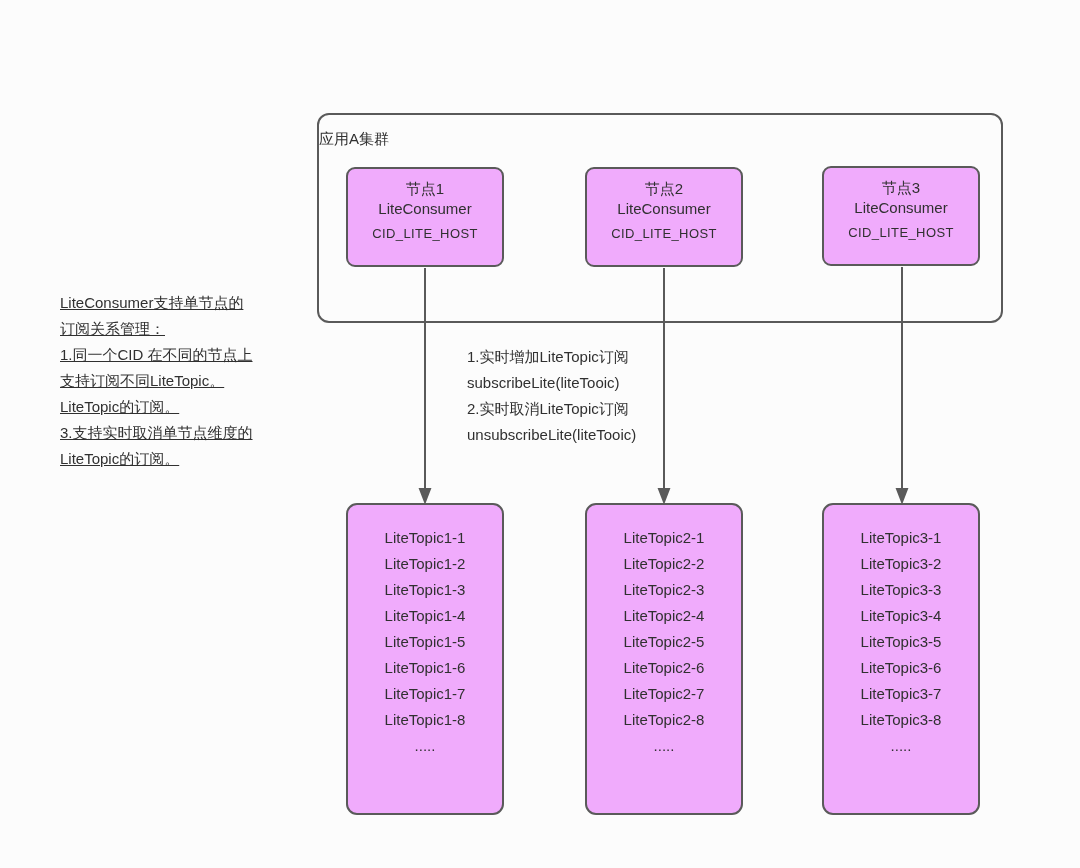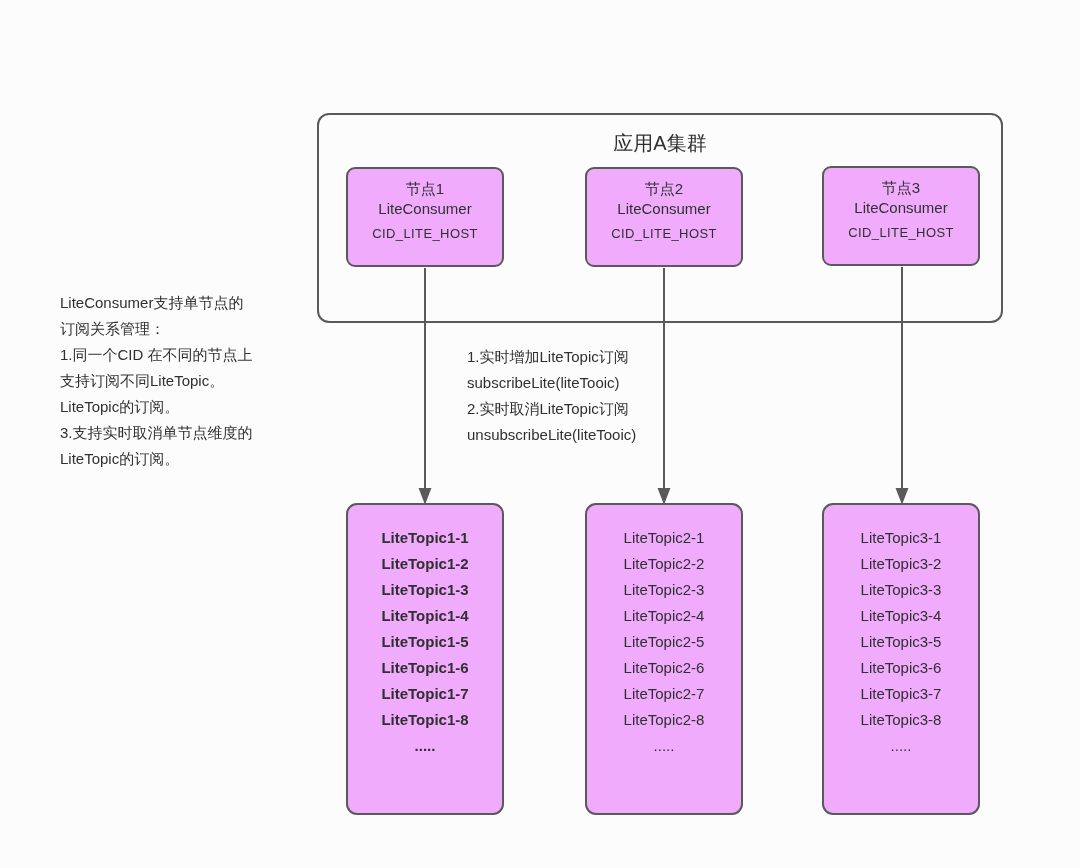--- a/index.html
+++ b/index.html
@@ -4,32 +4,32 @@
 <style>
   html,body { margin:0; padding:0; }
   .canvas {
     position:relative; width:1080px; height:868px;
     background:#fcfcfc; color:#303030;
     font-family:"Liberation Sans","DejaVu Sans",sans-serif;
     overflow:hidden;
   }
   .box { position:absolute; border:2px solid #5a5a5a; background:#f0abfc; box-sizing:border-box; }
   .cluster { left:317px; top:113px; width:686px; height:210px; border-radius:12px; background:transparent; }
-  .cluster-title { position:absolute; top:15px; left:0; right:0; text-align:center; font-size:20px; }
+  .cluster-title { position:absolute; top:15px; left:0; right:0; font-size:15px; }
   .node { width:158px; height:100px; border-radius:9px; text-align:center; }
   .node1 { left:346px; top:167px; }
   .node2 { left:585px; top:167px; }
   .node3 { left:822px; top:166px; }
   .node-title { margin-top:10px; font-size:15px; line-height:20px; }
   .node-consumer { font-size:15px; line-height:20px; }
   .node-cid { margin-top:6px; font-size:13px; line-height:17px; letter-spacing:0.4px; }
-  .side-note { position:absolute; left:60px; top:290px; width:300px; font-size:15px; line-height:26px; }
+  .side-note { position:absolute; left:60px; top:290px; width:300px; font-size:15px; line-height:26px;text-decoration:underline; }
   .arrow-note { position:absolute; left:467px; top:344px; width:280px; font-size:15px; line-height:26px; }
   .topic-box { width:158px; height:312px; border-radius:11px; text-align:center; }
-  .tb1 { left:346px; top:503px;font-weight:bold; }
+  .tb1 { left:346px; top:503px; }
   .tb2 { left:585px; top:503px; }
   .tb3 { left:822px; top:503px; }
   .topic-list { padding-top:20px; font-size:15px; line-height:26px; }
   .arrows { position:absolute; left:0; top:0; width:1080px; height:868px; pointer-events:none; }
 </style>
 </head>
 <body>
 
 <div class="canvas">
 

